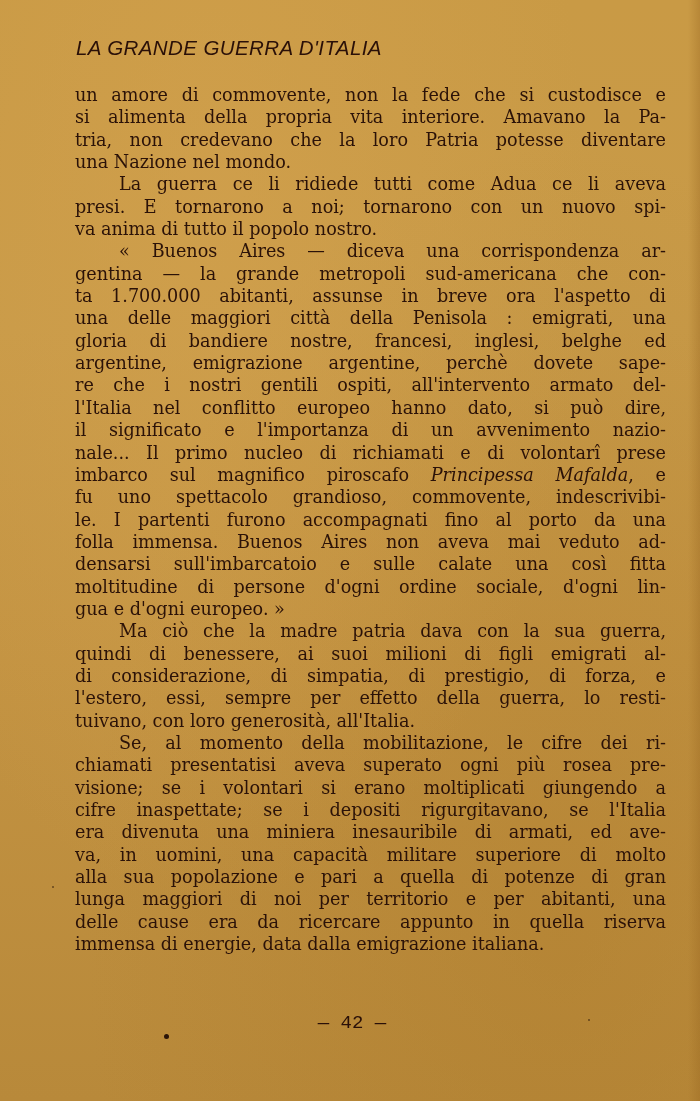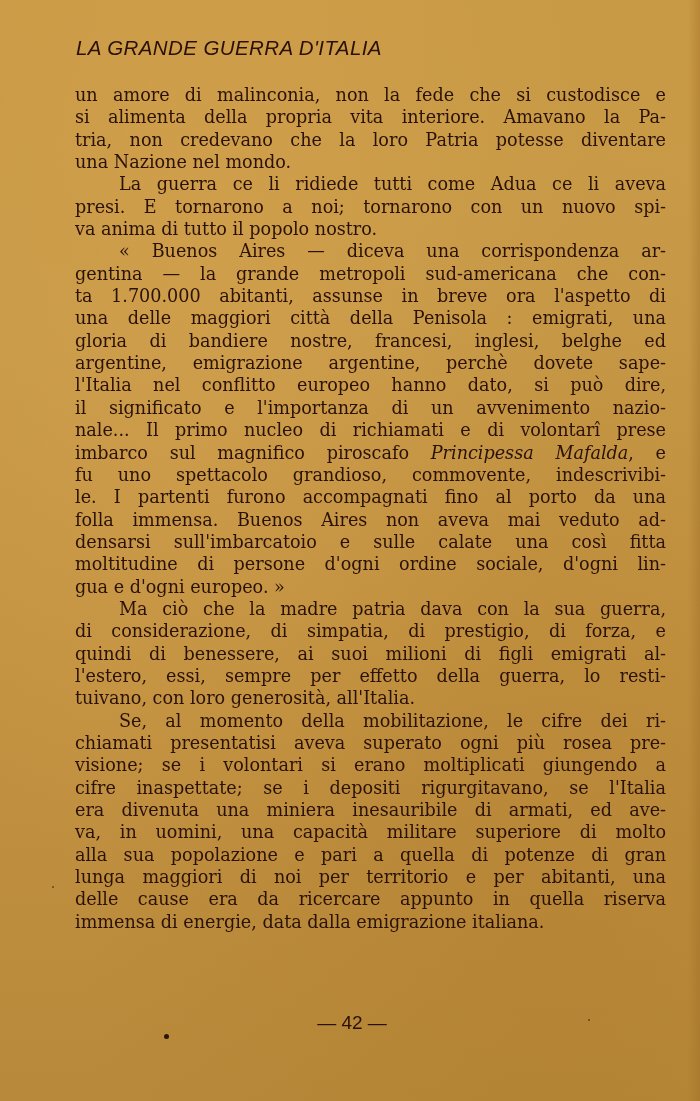--- a/index.html
+++ b/index.html
@@ -65,67 +65,68 @@
     }
     .line em {
       font-style: italic;
     }
     .page-number {
       position: absolute;
       left: 0;
       width: 700px;
       top: 1012px;
       text-align: center;
-      font-family: Liberation Sans, sans-serif;
+      font-family: Liberation Mono, monospace;
       font-size: 19px;
       color: #2a1008;
       padding-left: 4px;
       box-sizing: border-box;
     }
     .speck {
       position: absolute;
       border-radius: 50%;
       background: #2a1408;
     }
   </style>
 </head>
 <body style="color: rgb(43, 18, 8);">
 
 <div class="page">
   <div class="edge-shadow"></div>
 
   <div class="running-head">LA GRANDE GUERRA D'ITALIA</div>
 
   <div class="body-text" id="body-text">
-      <span class="line">un amore di malinconia, non la fede che si custodisce e</span>
+      <span class="line">un amore di commovente, non la fede che si custodisce e</span>
       <span class="line">si alimenta della propria vita interiore. Amavano la Pa-</span>
       <span class="line">tria, non credevano che la loro Patria potesse diventare</span>
       <span class="line last">una Nazione nel mondo.</span>
       <span class="line indent">La guerra ce li ridiede tutti come Adua ce li aveva</span>
       <span class="line">presi. E tornarono a noi; tornarono con un nuovo spi-</span>
       <span class="line last">va anima di tutto il popolo nostro.</span>
       <span class="line indent">« Buenos Aires — diceva una corrispondenza ar-</span>
       <span class="line">gentina — la grande metropoli sud-americana che con-</span>
       <span class="line">ta 1.700.000 abitanti, assunse in breve ora l'aspetto di</span>
       <span class="line">una delle maggiori città della Penisola : emigrati, una</span>
       <span class="line">gloria di bandiere nostre, francesi, inglesi, belghe ed</span>
       <span class="line">argentine, emigrazione argentine, perchè dovete sape-</span>
+      <span class="line">re che i nostri gentili ospiti, all'intervento armato del-</span>
       <span class="line">l'Italia nel conflitto europeo  hanno dato, si può dire,</span>
       <span class="line">il significato e l'importanza di un avvenimento nazio-</span>
       <span class="line">nale... Il primo nucleo di richiamati e di volontarî prese</span>
       <span class="line"><span>imbarco sul magnifico piroscafo </span><em>Principessa Mafalda</em><span>, e</span></span>
       <span class="line">fu uno spettacolo grandioso, commovente, indescrivibi-</span>
       <span class="line">le. I partenti furono accompagnati fino al porto da una</span>
       <span class="line">folla immensa. Buenos Aires non aveva mai veduto ad-</span>
       <span class="line">densarsi sull'imbarcatoio e sulle calate una così fitta</span>
       <span class="line">moltitudine di persone d'ogni ordine sociale, d'ogni lin-</span>
       <span class="line last">gua e d'ogni europeo. »</span>
       <span class="line indent">Ma ciò che la madre patria dava con la sua guerra,</span>
+      <span class="line">quindi di benessere, ai suoi milioni di figli emigrati al-</span>
       <span class="line">di considerazione, di simpatia, di prestigio, di forza, e</span>
-      <span class="line">quindi di benessere, ai suoi milioni di figli emigrati al-</span>
       <span class="line">l'estero, essi, sempre per effetto della guerra, lo resti-</span>
       <span class="line last">tuivano, con loro generosità, all'Italia.</span>
       <span class="line indent">Se, al momento della mobilitazione, le cifre dei ri-</span>
       <span class="line">chiamati presentatisi aveva superato ogni più rosea pre-</span>
       <span class="line">visione; se i volontari si erano moltiplicati giungendo a</span>
       <span class="line">cifre inaspettate; se i depositi rigurgitavano, se l'Italia</span>
       <span class="line">era divenuta una miniera inesauribile di armati, ed ave-</span>
       <span class="line">va, in uomini, una capacità militare superiore di molto</span>
       <span class="line">alla sua popolazione e pari a quella di potenze di gran</span>
       <span class="line">lunga maggiori di noi per territorio e per abitanti, una</span>

